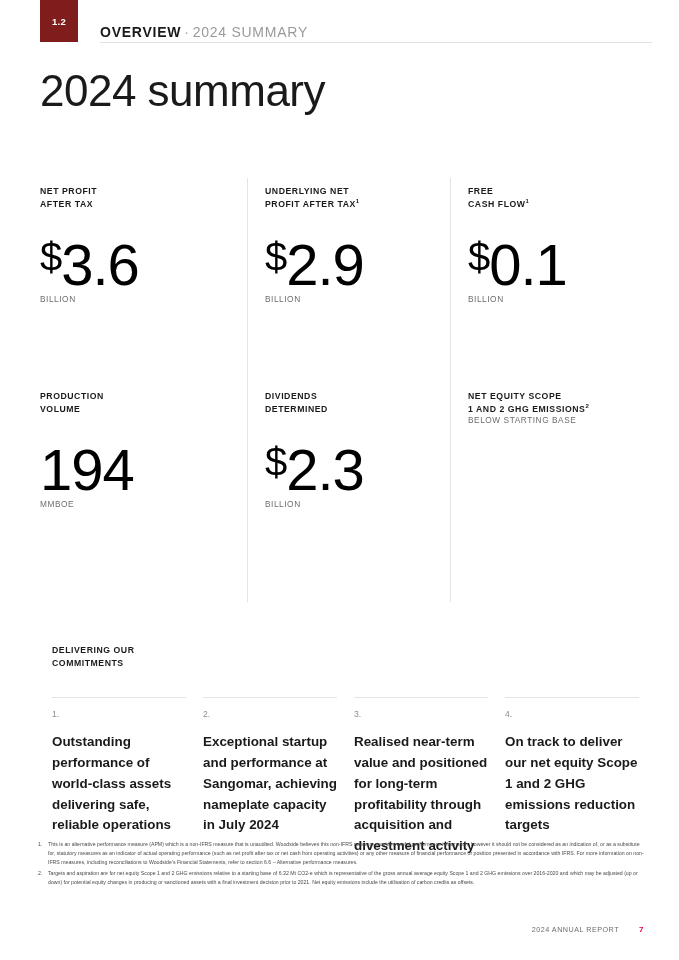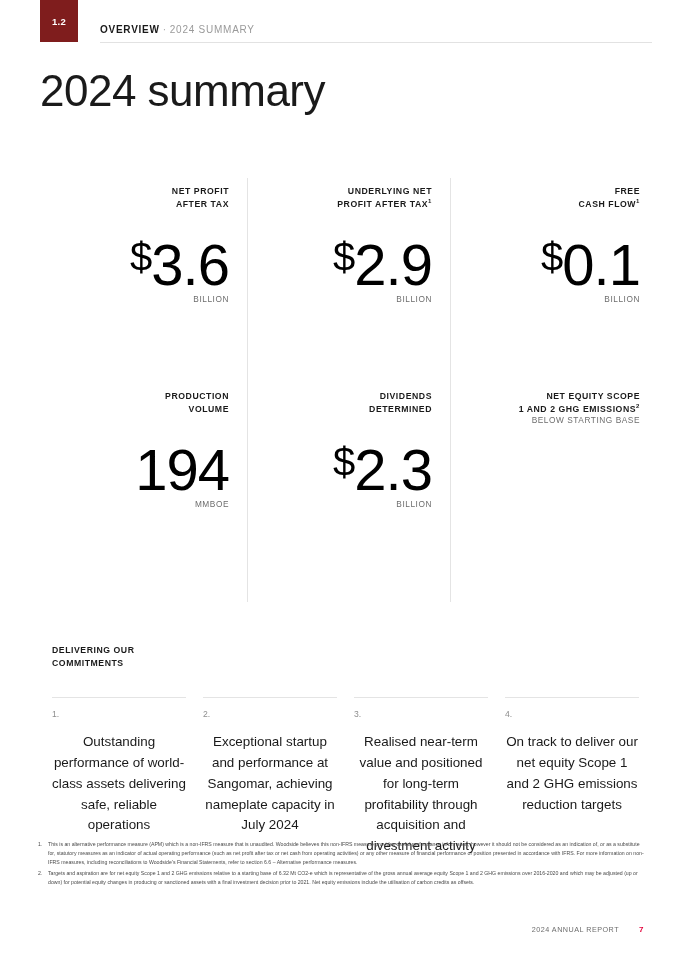--- a/index.html
+++ b/index.html
@@ -33,21 +33,21 @@
     font-weight: bold;
     letter-spacing: 0.3px;
     display: flex;
     align-items: center;
     justify-content: center;
   }
   .breadcrumb {
     position: absolute;
     left: 100px;
     top: 24px;
-    font-size: 10px;
+    font-size: 14px;
     letter-spacing: 0.75px;
     white-space: nowrap;
   }
   .crumb-primary {
     font-weight: bold;
     color: #1a1a1a;
   }
   .crumb-sep {
     color: #a8a8a8;
     padding: 0 3px;
@@ -83,21 +83,20 @@
     top: 185px;
     width: 600px;
   }
   .metrics-row {
     display: flex;
     height: 205px;
   }
   .metric {
     position: relative;
     box-sizing: border-box;
-    text-align: right;
   }
   .metric.c1 { width: 207px; padding-right: 18px; }
   .metric.c2 { width: 203px; padding-left: 18px; padding-right: 18px; }
   .metric.c3 { width: 190px; padding-left: 18px; }
   .metric.c2::before,
   .metric.c3::before {
     content: "";
     position: absolute;
     left: 0;
     top: -7px;
@@ -177,24 +176,23 @@
     background: #e4e4e4;
     margin-bottom: 11px;
   }
   .commitment-num {
     font-size: 8.6px;
     color: #8e8e8e;
     margin-bottom: 13px;
   }
   .commitment-text {
     font-size: 13.4px;
-    font-weight: 400;
+    font-weight: 700;
     line-height: 1.55;
     color: #1a1a1a;
-    text-align: center;
   }
 
   
   .footnotes {
     position: absolute;
     left: 38px;
     top: 840px;
     width: 606px;
   }
   .footnote {

